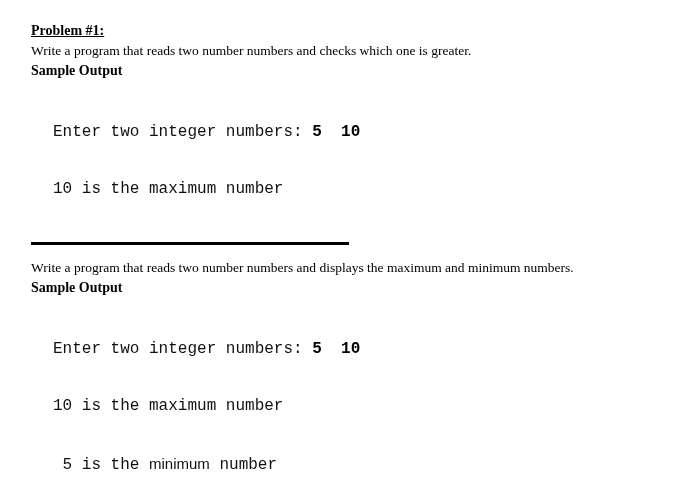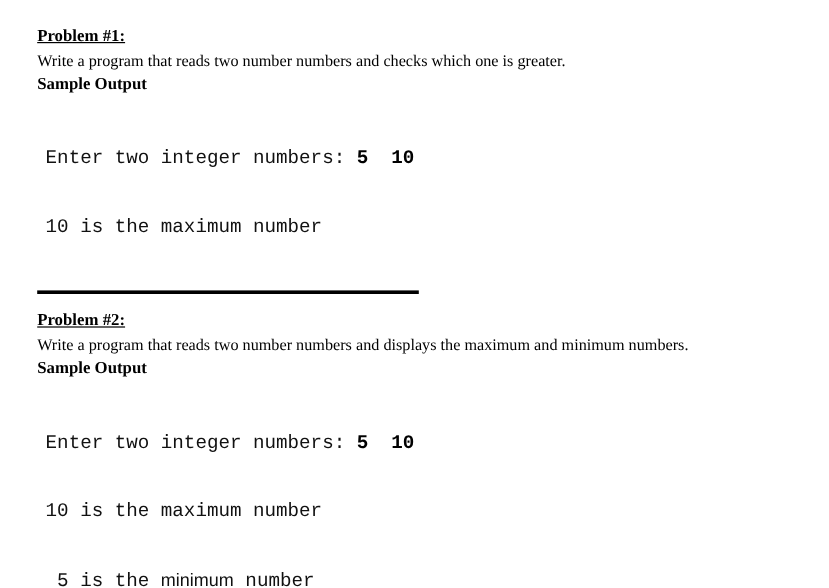--- a/index.html
+++ b/index.html
@@ -31,21 +31,21 @@
     font-size: 14px;
     font-weight: bold;
     line-height: 17px;
     margin: 1px 0 6px 0;
   }
   .console {
     font-family: "Liberation Mono", monospace;
     font-size: 16px;
     line-height: 19px;
     white-space: pre;
-    margin-left: 7px;
+    margin-left: 22px;
     color: #111111;
   }
   .console .b { font-weight: bold; color: #000000; }
   .console .alt {
     font-family: "Liberation Sans", sans-serif;
     font-size: 15px;
   }
   .divider {
     width: 318px;
     height: 3px;
@@ -63,21 +63,20 @@
     <p class="desc">Write a program that reads two number numbers and checks which one is greater.</p>
     <h4 class="sample-label">Sample Output</h4>
     <div class="console">
       <div class="cline"><span>Enter two integer numbers: </span><span class="b">5  10</span></div>
       <div class="cline"><span>10 is the maximum number</span></div>
     </div>
     <div class="divider"></div>
   </section>
 
   <section>
-    <h3 class="problem-title">Problem #2:</h3>
     <p class="desc">Write a program that reads two number numbers and displays the maximum and minimum numbers.</p>
     <h4 class="sample-label">Sample Output</h4>
     <div class="console">
       <div class="cline"><span>Enter two integer numbers: </span><span class="b">5  10</span></div>
       <div class="cline"><span>10 is the maximum number</span></div>
       <div class="cline"><span> 5 is the </span><span class="alt">minimum</span><span> number</span></div>
     </div>
 
   </section>
 

